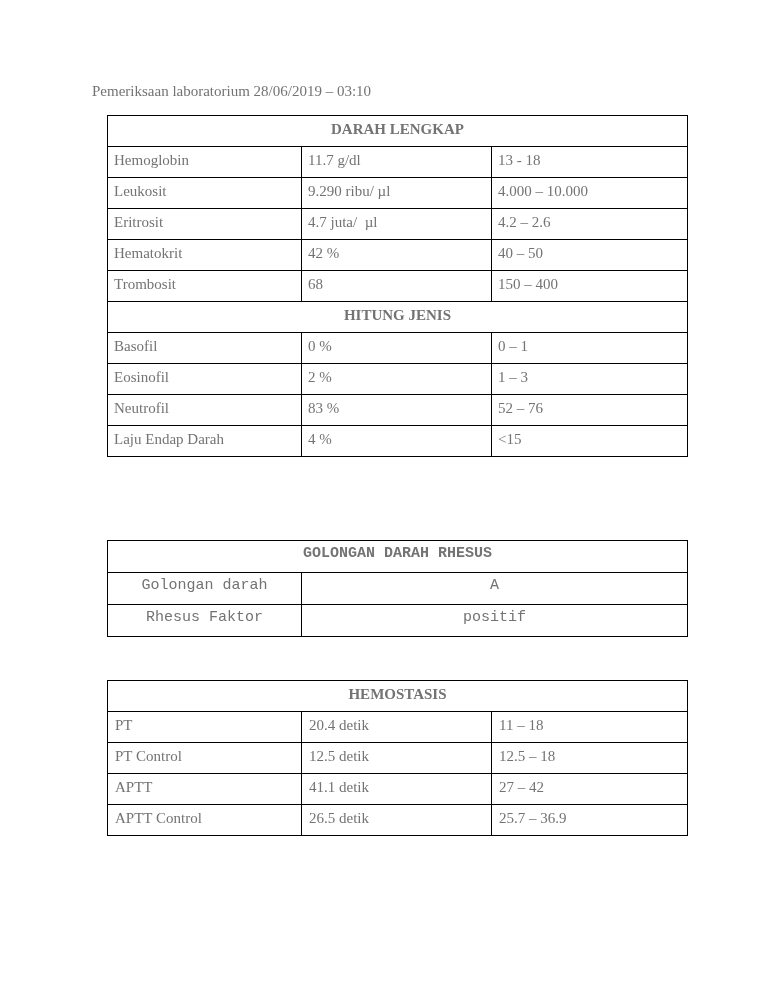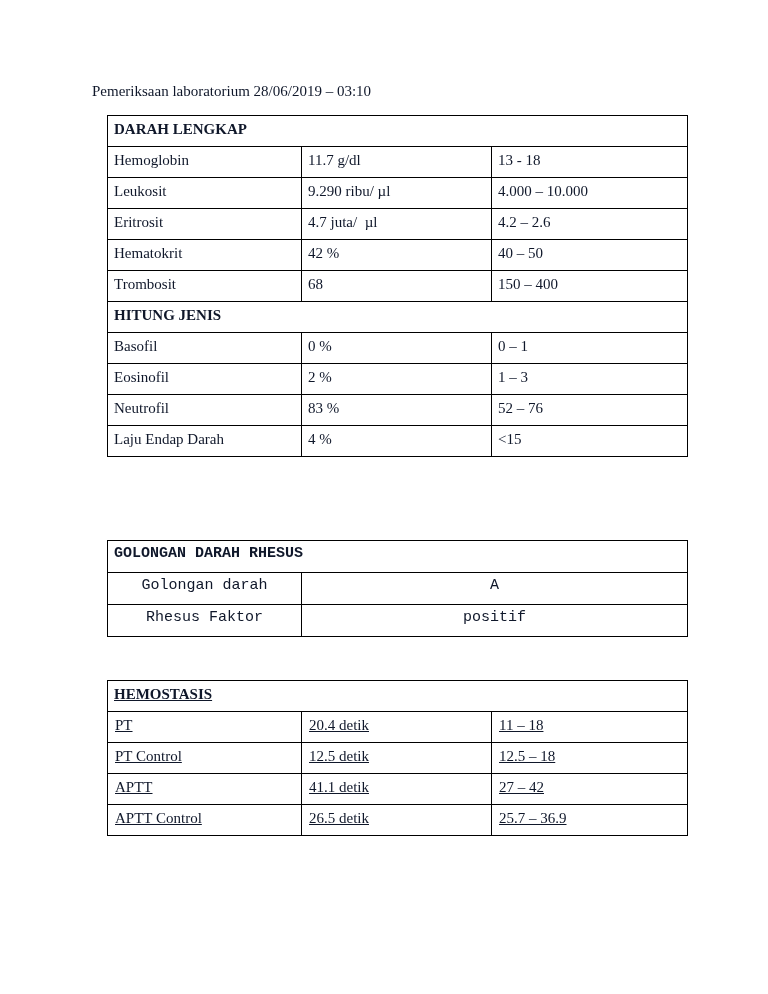--- a/index.html
+++ b/index.html
@@ -2,21 +2,21 @@
 <html><head>
 <meta charset="utf-8">
 <style>
   * { margin: 0; padding: 0; box-sizing: border-box; }
   html, body { background: #ffffff; }
   .page {
     position: relative;
     width: 768px;
     height: 994px;
     background: #ffffff;
-    color: #0f172a;
+    color: #737373;
     font-family: "Liberation Serif", "DejaVu Serif", serif;
     overflow: hidden;
   }
   .doc-title {
     position: absolute;
     left: 92px;
     top: 82px;
     font-size: 15px;
     line-height: 18px;
     white-space: pre;
@@ -29,24 +29,25 @@
     width: 580px;
   }
   table.lab td {
     border: 1px solid #000000;
     font-size: 15px;
     line-height: 18px;
     vertical-align: top;
     padding: 4px 6px 0 6px;
     white-space: pre-wrap;
     overflow: hidden;
+    text-align: center;
   }
   .t1 { top: 115px; }
   .t2 { top: 540px; font-family: Liberation Mono, monospace; }
-  .t3 { top: 680px; text-decoration: underline; }
+  .t3 { top: 680px; }
   .t1 td { height: 31px; }
   .t2 td { height: 32px; }
   .t3 td { height: 31px; }
   td.hdr {
     font-weight: bold;
     text-align: left;
     padding-left: 7px;
   }
   .t1 td.c { text-align: left; }
   .t2 td.c { text-align: center; }

